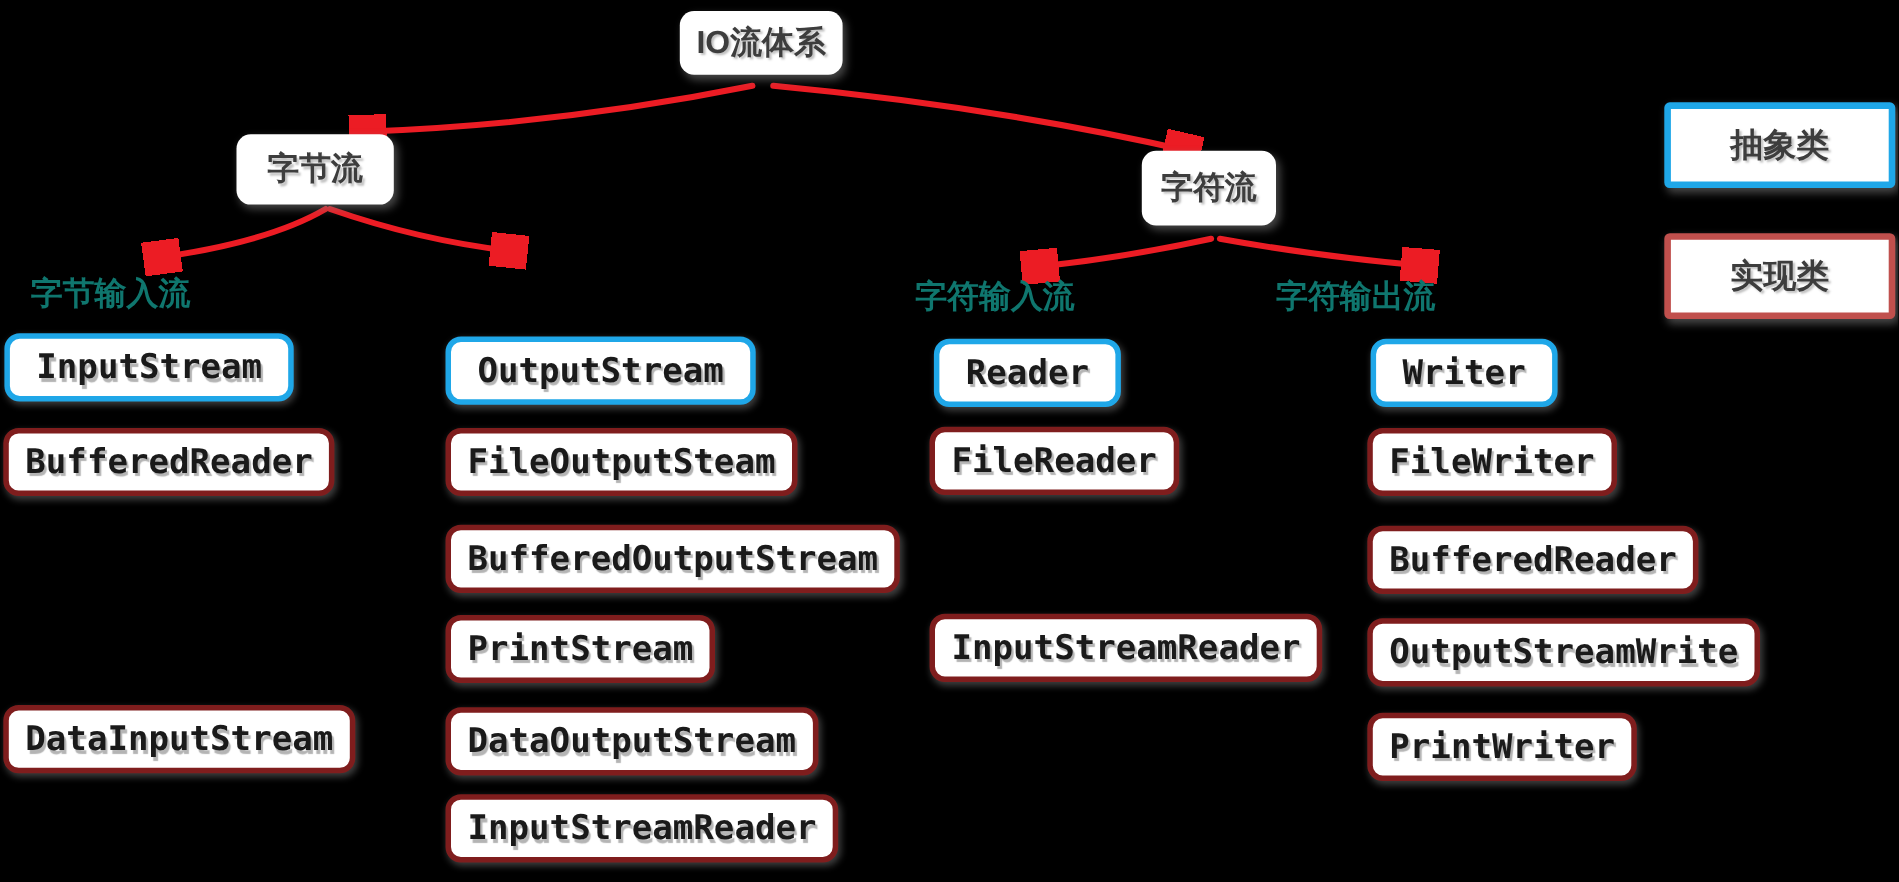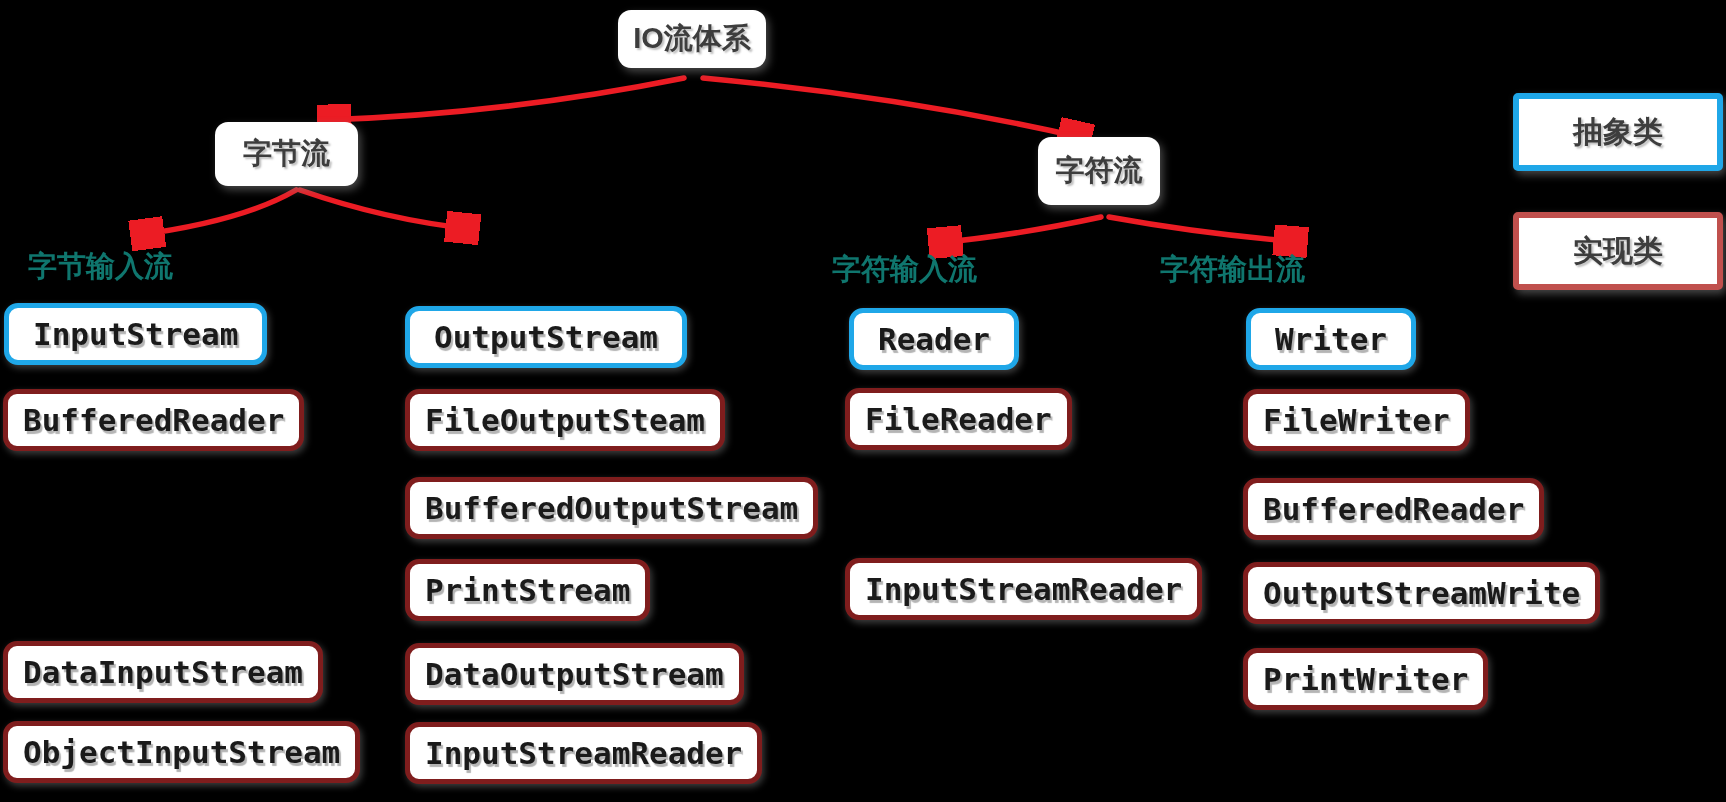--- a/index.html
+++ b/index.html
@@ -77,21 +77,20 @@
   <div class="legend abstract" style="top:93px">抽象类</div>
   <div class="legend" style="top:212px">实现类</div>
 
   <div class="grp-label" style="left:28px;top:247px">字节输入流</div>
   <div class="grp-label" style="left:832px;top:250px">字符输入流</div>
   <div class="grp-label" style="left:1160px;top:250px">字符输出流</div>
 
   <div class="cls abstract" style="left:4px;top:303px">InputStream</div>
   <div class="cls" style="left:3px;top:389px">BufferedReader</div>
   <div class="cls" style="left:3px;top:641px">DataInputStream</div>
-  <div class="cls" style="left:3px;top:721px">ObjectInputStream</div>
 
   <div class="cls abstract" style="left:405px;top:306px">OutputStream</div>
   <div class="cls" style="left:405px;top:389px">FileOutputSteam</div>
   <div class="cls" style="left:405px;top:477px">BufferedOutputStream</div>
   <div class="cls" style="left:405px;top:559px">PrintStream</div>
   <div class="cls" style="left:405px;top:643px">DataOutputStream</div>
   <div class="cls" style="left:405px;top:722px">InputStreamReader</div>
 
   <div class="cls abstract" style="left:849px;top:308px">Reader</div>
   <div class="cls" style="left:845px;top:388px">FileReader</div>

